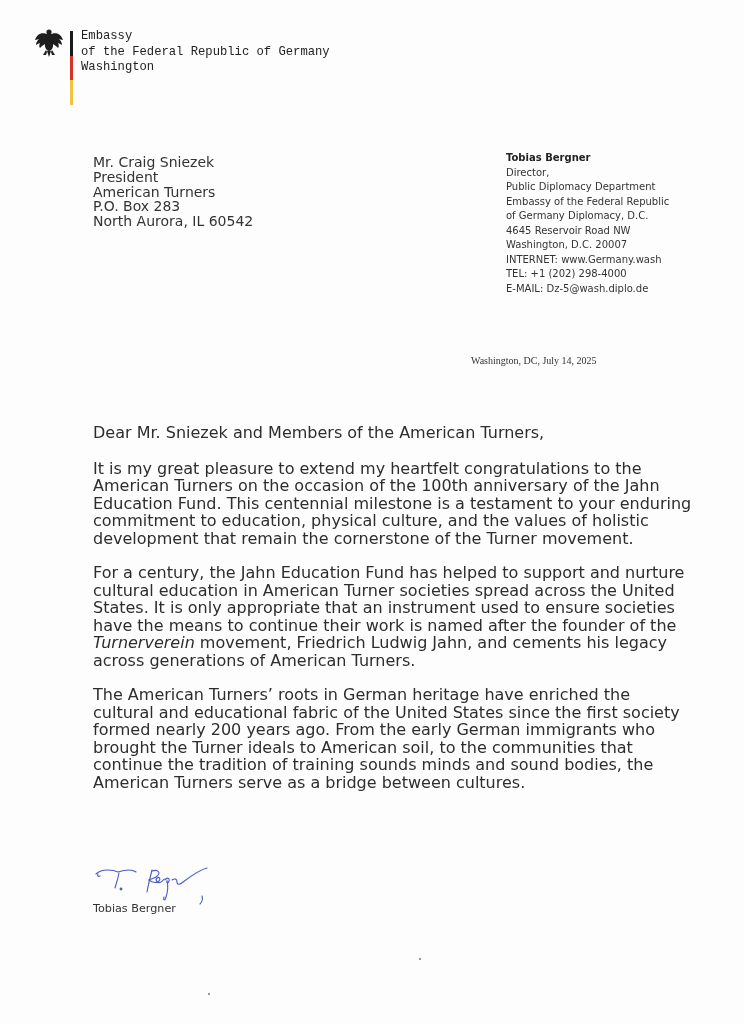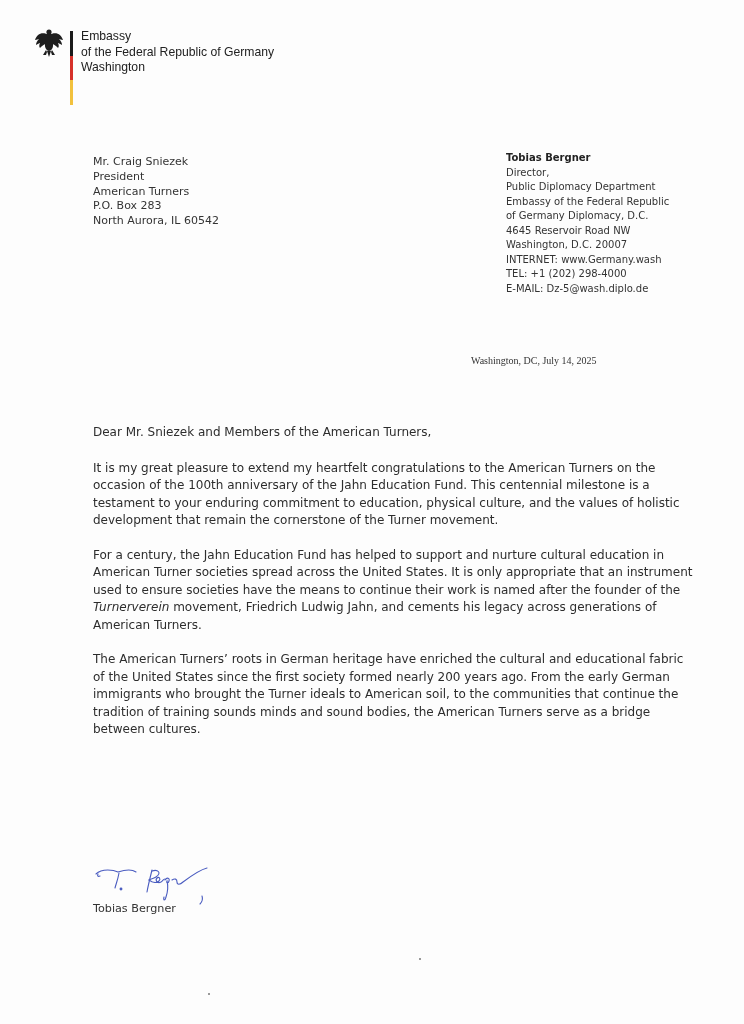--- a/index.html
+++ b/index.html
@@ -4,26 +4,26 @@
 <style>
   html, body { margin:0; padding:0; }
   body {
     width:744px; height:1024px; background:#fdfdfd; position:relative; overflow:hidden;
     font-family:"DejaVu Sans", sans-serif; color:#2b2b2b;
   }
   .abs { position:absolute; }
   .eagle { left:34px; top:27px; width:30px; height:32px; }
   .flagbar { left:70px; top:31px; width:3px; height:74px; }
   .flagbar div { width:3px; height:33.3%; }
-  .org { left:81px; top:29px; font-family:Liberation Sans, sans-serif; font-size:12.2px; line-height:15.5px; color:#222; }
-  .addr { left:93px; top:155px; font-size:11px; line-height:14.8px; color:#333; }
+  .org { left:81px; top:29px; font-family:Liberation Mono, monospace; font-size:12.2px; line-height:15.5px; color:#222; }
+  .addr { left:93px; top:155px; font-size:14px; line-height:14.8px; color:#333; }
   .sender { left:506px; top:151px; font-size:10px; line-height:14.5px; color:#333; }
   .sender .name { font-weight:bold; color:#222; }
   .date { left:471px; top:355px; font-size:10px; color:#333;font-family:Liberation Serif, serif; }
-  .body { left:93px; top:424px; width:600px; font-size:12px; line-height:17.5px; color:#2d2d2d; }
+  .body { left:93px; top:424px; width:600px; font-size:16px; line-height:17.5px; color:#2d2d2d; }
   .body p { margin:0 0 17px 0; }
   .body p.sal { margin-bottom:18px; }
   .sig { left:92px; top:860px; width:170px; height:55px; }
   .signame { left:93px; top:902px; font-size:11.2px; color:#333; }
   .speck { width:2px; height:2px; border-radius:1px; background:#777; }
 </style>
 </head>
 <body>
 
 <svg class="abs eagle" viewBox="0 0 30 32">

